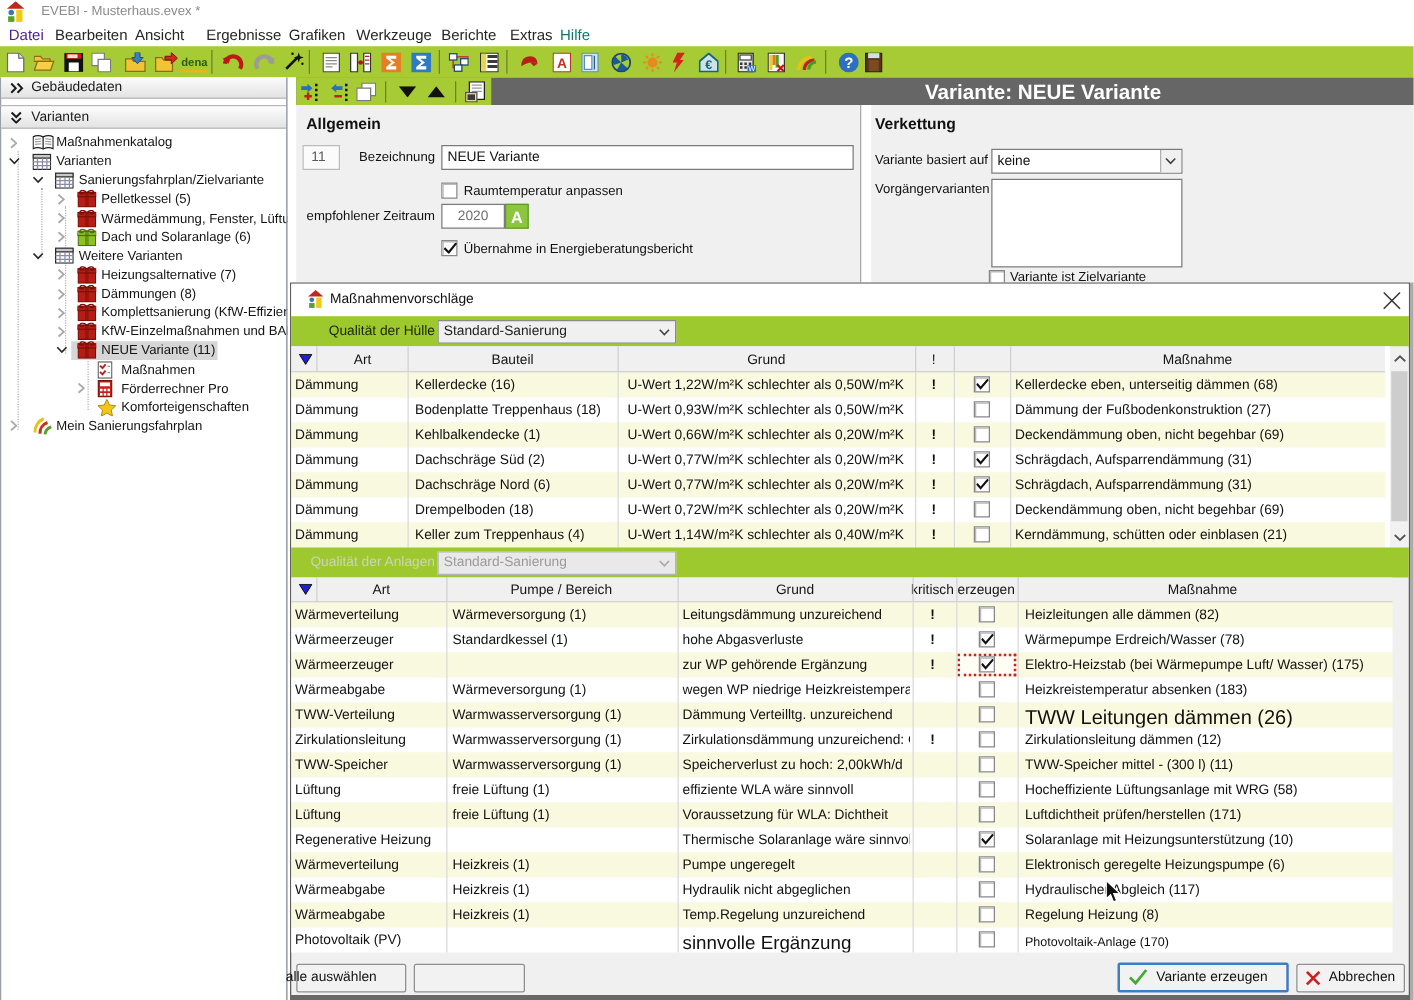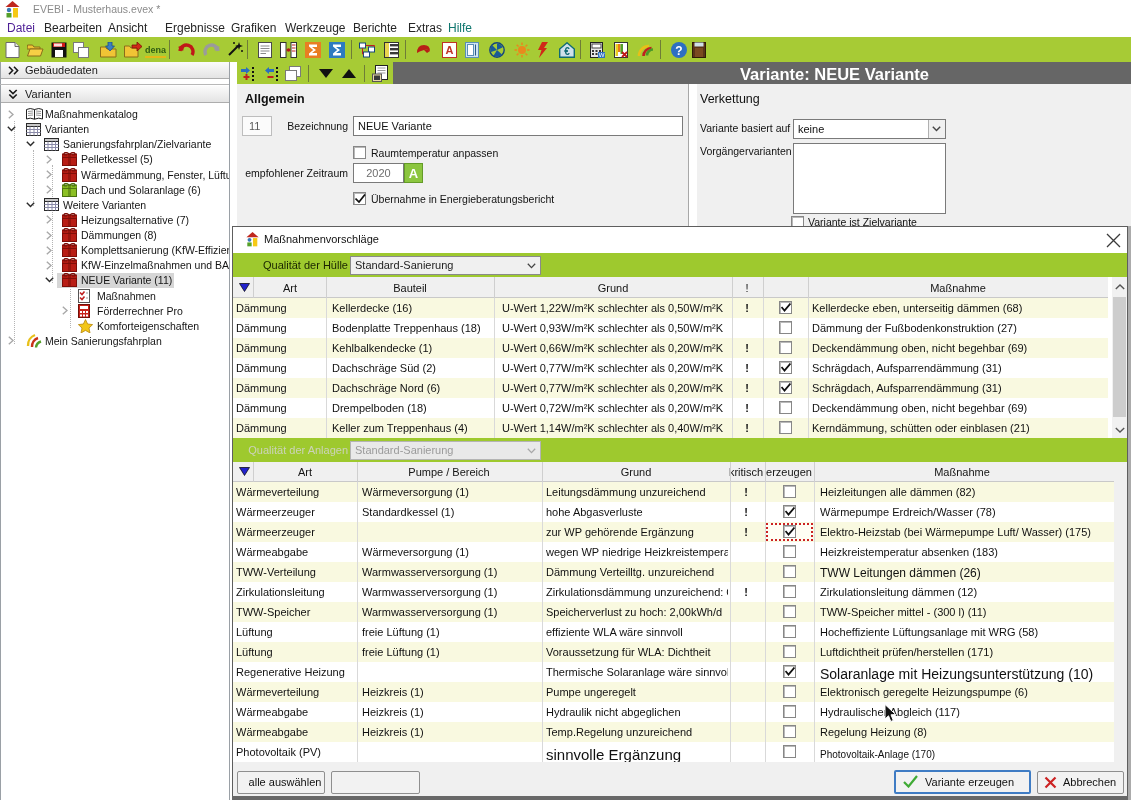--- a/index.html
+++ b/index.html
@@ -470,21 +470,21 @@
 <div class="t r" style="left:198px;top:168px;width:150px;font-size:10.5px">empfohlener Zeitraum</div>
 <div class="a" style="left:353px;top:163px;width:51px;height:20px;background:#fff;border:1px solid #7a7a7a"></div>
 <div class="t c" style="left:353px;top:168px;width:51px;font-size:11px;color:#6e6e6e">2020</div>
 <div class="a" style="left:404px;top:163px;width:19px;height:20px;background:#8cc63f;border:1px solid #649b28"></div>
 <div class="t c" style="left:404px;top:167px;width:19px;font-size:13px;font-weight:bold;color:#fff">A</div>
 <div class="cb" style="left:353px;top:192px"></div>
 <svg class="a" style="left:355px;top:194px" width="11" height="9" viewBox="0 0 11 9">
     <path d="M0.5,4.5 L4,8 L10,0.5" fill="none" stroke="#111" stroke-width="1.7"></path>
   </svg>
 <div class="t" style="left:371px;top:194px;font-size:10.5px">Übernahme in Energieberatungsbericht</div>
-<div class="t" style="left:700px;top:93px;font-size:12.5px;font-weight:normal">Verkettung</div>
+<div class="t" style="left:700px;top:93px;font-size:12.5px;font-weight:bold">Verkettung</div>
 <div class="t" style="left:700px;top:123px;font-size:10.5px">Variante basiert auf</div>
 <div class="a" style="left:793px;top:119px;width:153px;height:20px;background:#fff;border:1px solid #7a7a7a"></div>
 <div class="t" style="left:798px;top:124px;font-size:11px">keine</div>
 <div class="a" style="left:928px;top:120px;width:17px;height:18px;background:#f0f0f0;border-left:1px solid #b0b0b0"></div>
 <svg class="a" style="left:932px;top:126px" width="9" height="6" viewBox="0 0 9 6">
     <path d="M0.8,0.8 L4.5,4.6 L8.2,0.8" fill="none" stroke="#444" stroke-width="1.4"></path>
   </svg>
 <div class="t" style="left:700px;top:146px;font-size:10.5px">Vorgängervarianten</div>
 <div class="a" style="left:793px;top:143px;width:153px;height:71px;background:#fff;border:1px solid #7a7a7a"></div>
 <div class="cb" style="left:791px;top:216px"></div>
@@ -649,21 +649,21 @@
 <div class="t" style="left:236px;top:547px;font-size:11px">Wärmeabgabe</div>
 <div class="t" style="left:362px;top:547px;font-size:11px">Wärmeversorgung (1)</div>
 <div class="t" style="left:546px;top:547px;width:182px;overflow:hidden;font-size:11px">wegen WP niedrige Heizkreistempera…</div>
 <div class="cb" style="left:783px;top:545px"></div>
 <div class="t" style="left:820px;top:547px;font-size:11px">Heizkreistemperatur absenken (183)</div>
 <div class="a" style="left:233px;top:562px;width:881px;height:20px;background:#f9f9e0"></div>
 <div class="t" style="left:236px;top:567px;font-size:11px">TWW-Verteilung</div>
 <div class="t" style="left:362px;top:567px;font-size:11px">Warmwasserversorgung (1)</div>
 <div class="t" style="left:546px;top:567px;width:182px;overflow:hidden;font-size:11px">Dämmung Verteilltg. unzureichend</div>
 <div class="cb" style="left:783px;top:565px"></div>
-<div class="t" style="left:820px;top:567px;font-size:12px">TWW Leitungen dämmen (26)</div>
+<div class="t" style="left:820px;top:567px;font-size:16px">TWW Leitungen dämmen (26)</div>
 <div class="a" style="left:233px;top:582px;width:881px;height:20px;background:#fff"></div>
 <div class="t" style="left:236px;top:587px;font-size:11px">Zirkulationsleitung</div>
 <div class="t" style="left:362px;top:587px;font-size:11px">Warmwasserversorgung (1)</div>
 <div class="t" style="left:546px;top:587px;width:182px;overflow:hidden;font-size:11px">Zirkulationsdämmung unzureichend: C…</div>
 <div class="t c" style="left:736px;top:587px;width:20px;font-size:11px;font-weight:bold">!</div>
 <div class="cb" style="left:783px;top:585px"></div>
 <div class="t" style="left:820px;top:587px;font-size:11px">Zirkulationsleitung dämmen (12)</div>
 <div class="a" style="left:233px;top:602px;width:881px;height:20px;background:#f9f9e0"></div>
 <div class="t" style="left:236px;top:607px;font-size:11px">TWW-Speicher</div>
 <div class="t" style="left:362px;top:607px;font-size:11px">Warmwasserversorgung (1)</div>
@@ -683,21 +683,21 @@
 <div class="cb" style="left:783px;top:645px"></div>
 <div class="t" style="left:820px;top:647px;font-size:11px">Luftdichtheit prüfen/herstellen (171)</div>
 <div class="a" style="left:233px;top:662px;width:881px;height:20px;background:#fff"></div>
 <div class="t" style="left:236px;top:667px;font-size:11px">Regenerative Heizung</div>
 <div class="t" style="left:362px;top:667px;font-size:11px"></div>
 <div class="t" style="left:546px;top:667px;width:182px;overflow:hidden;font-size:11px">Thermische Solaranlage wäre sinnvoll</div>
 <div class="cb" style="left:783px;top:665px"></div>
 <svg class="a" style="left:784.5px;top:667px" width="10" height="9" viewBox="0 0 10 9">
     <path d="M0.5,4 L3.5,7.5 L9.5,0.5" fill="none" stroke="#111" stroke-width="1.8"></path>
   </svg>
-<div class="t" style="left:820px;top:667px;font-size:14px">Solaranlage mit Heizungsunterstützung (10)</div>
+<div class="t" style="left:820px;top:667px;font-size:11px">Solaranlage mit Heizungsunterstützung (10)</div>
 <div class="a" style="left:233px;top:682px;width:881px;height:20px;background:#f9f9e0"></div>
 <div class="t" style="left:236px;top:687px;font-size:11px">Wärmeverteilung</div>
 <div class="t" style="left:362px;top:687px;font-size:11px">Heizkreis (1)</div>
 <div class="t" style="left:546px;top:687px;width:182px;overflow:hidden;font-size:11px">Pumpe ungeregelt</div>
 <div class="cb" style="left:783px;top:685px"></div>
 <div class="t" style="left:820px;top:687px;font-size:11px">Elektronisch geregelte Heizungspumpe (6)</div>
 <div class="a" style="left:233px;top:702px;width:881px;height:20px;background:#fff"></div>
 <div class="t" style="left:236px;top:707px;font-size:11px">Wärmeabgabe</div>
 <div class="t" style="left:362px;top:707px;font-size:11px">Heizkreis (1)</div>
 <div class="t" style="left:546px;top:707px;width:182px;overflow:hidden;font-size:11px">Hydraulik nicht abgeglichen</div>
@@ -714,21 +714,21 @@
 <div class="t" style="left:362px;top:747px;font-size:11px"></div>
 <div class="t" style="left:546px;top:747px;width:182px;overflow:hidden;font-size:15px">sinnvolle Ergänzung</div>
 <div class="cb" style="left:783px;top:745px"></div>
 <div class="t" style="left:820px;top:750px;font-size:10px">Photovoltaik-Anlage (170)</div>
 <div class="colsep" style="left:357px;top:482px;height:280px"></div>
 <div class="colsep" style="left:542px;top:482px;height:280px"></div>
 <div class="colsep" style="left:730px;top:482px;height:280px"></div>
 <div class="colsep" style="left:765px;top:482px;height:280px"></div>
 <div class="colsep" style="left:814px;top:482px;height:280px"></div>
 <div class="a" style="left:237px;top:771px;width:88px;height:23px;background:#f2f2f2;border:1px solid #8f8f8f;border-radius:2px"></div>
-<div class="t c" style="left:241px;top:777px;width:88px;font-size:11px">alle auswählen</div>
+<div class="t c" style="left:221px;top:777px;width:88px;font-size:11px">alle auswählen</div>
 <div class="a" style="left:331px;top:771px;width:89px;height:23px;background:#f2f2f2;border:1px solid #8f8f8f;border-radius:2px"></div>
 <div class="t c" style="left:331px;top:805px;width:109px;font-size:17px">alle abwählen</div>
 <div class="a" style="left:894px;top:770px;width:137px;height:24px;background:#f2f2f2;border:2px solid #3f7cc4;border-radius:2px"></div>
 <svg class="a" style="left:903px;top:775px" width="15" height="13" viewBox="0 0 15 13">
     <path d="M1,7 L5.5,11.5 L14,1" fill="none" stroke="#3faa35" stroke-width="2.2"></path>
   </svg>
 <div class="t" style="left:925px;top:777px;font-size:11px">Variante erzeugen</div>
 <div class="a" style="left:1037px;top:771px;width:87px;height:23px;background:#f2f2f2;border:1px solid #8f8f8f;border-radius:2px"></div>
 <svg class="a" style="left:1044px;top:776px" width="13" height="13" viewBox="0 0 13 13">
     <path d="M1.5,1.5 L11.5,11.5 M11.5,1.5 L1.5,11.5" stroke="#cc2222" stroke-width="2.2"></path>

